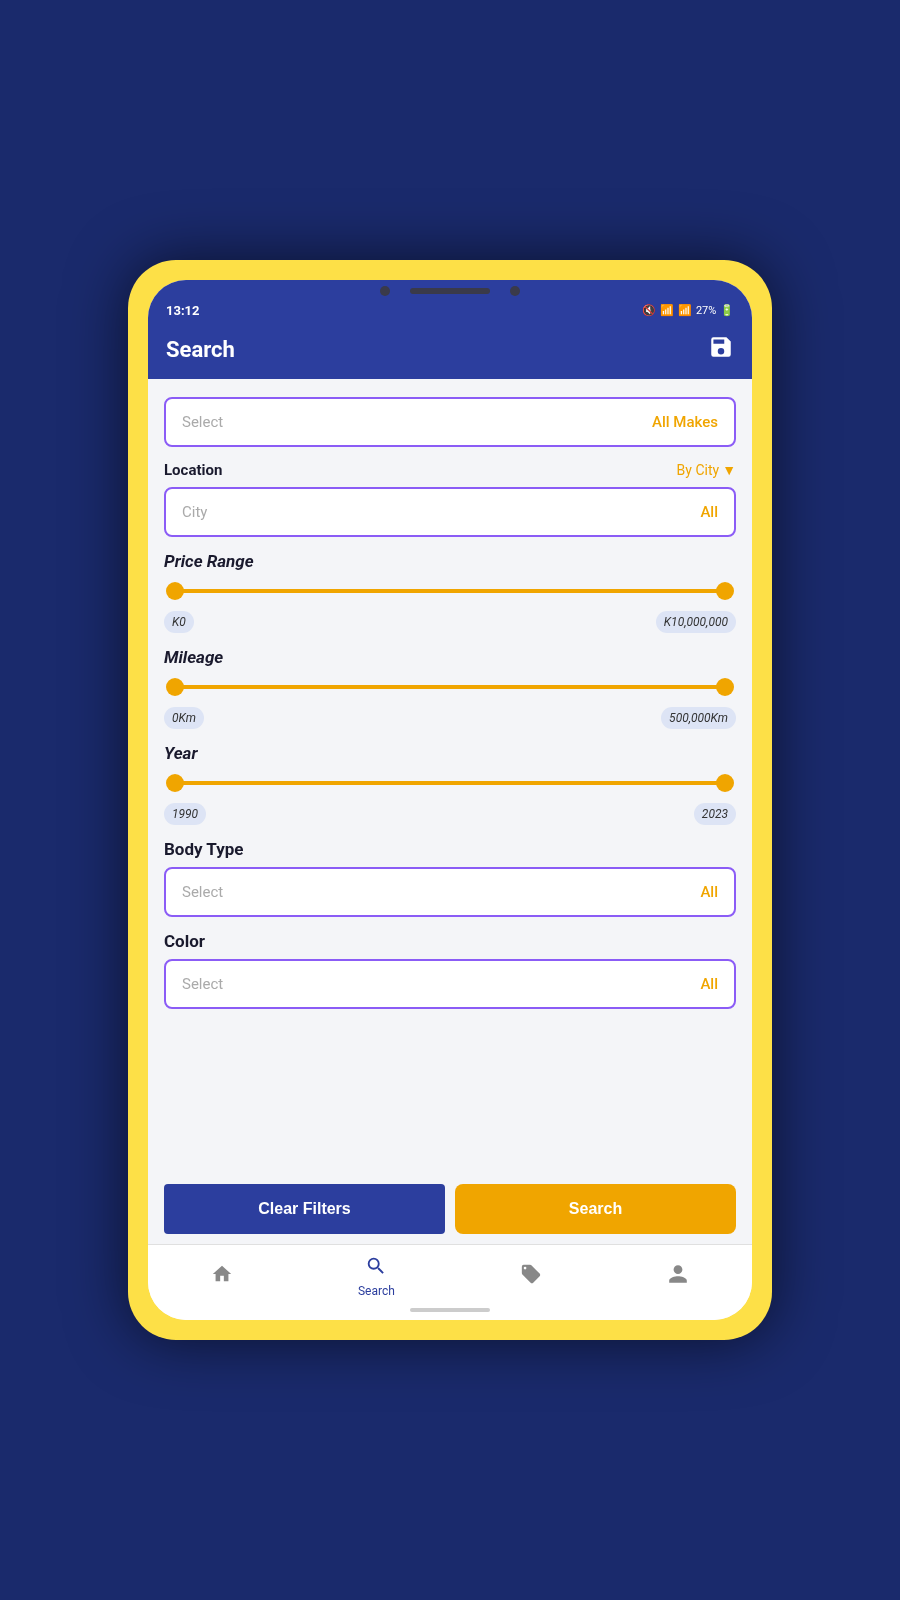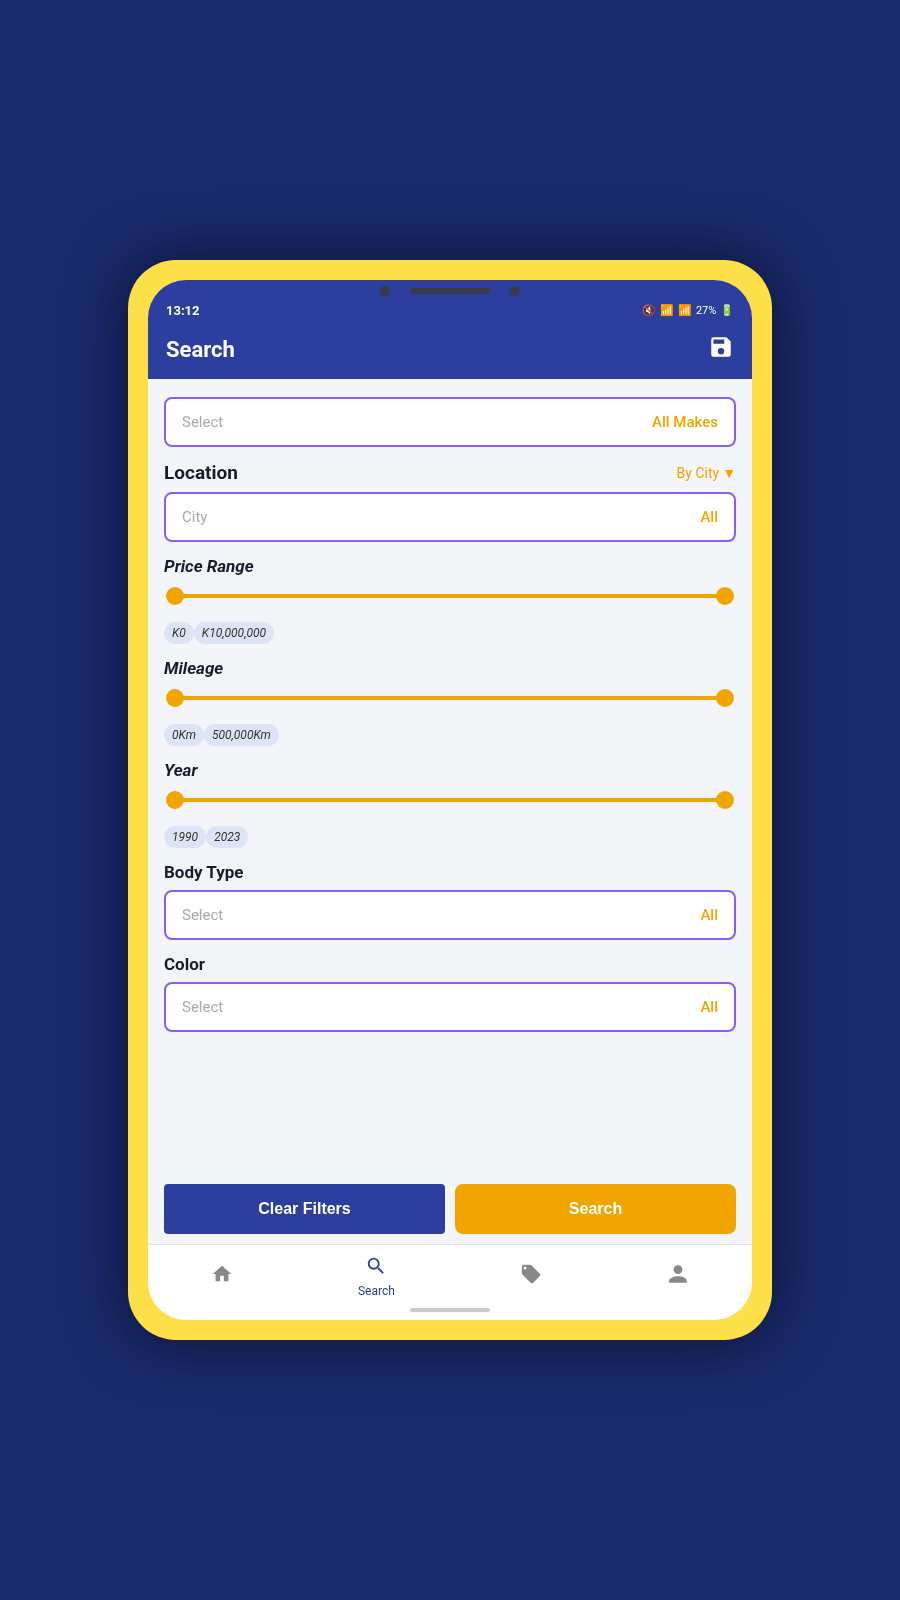--- a/index.html
+++ b/index.html
@@ -79,21 +79,21 @@
     }
     .select-placeholder { color: #aaa; font-size: 15px; }
     .select-badge { color: #f0a500; font-size: 15px; font-weight: 500; }
     .location-header {
       display: flex;
       justify-content: space-between;
       align-items: center;
       margin-bottom: 8px;
       margin-top: 14px;
     }
-    .location-label { font-size: 19px; font-weight: bold; color: #1a1a2e; }
+    .location-label { font-size: 15px; font-weight: bold; color: #1a1a2e; }
     .location-by {
       color: #f0a500;
       font-size: 14px;
       display: flex;
       align-items: center;
       gap: 3px;
     }
     .range-section { margin-top: 14px; margin-bottom: 4px; font-style: italic; }
     .range-track-wrapper { position: relative; padding: 10px 4px; }
     .range-track {
@@ -107,21 +107,22 @@
       height: 18px;
       background: #f0a500;
       border-radius: 50%;
       position: absolute;
       top: -7px;
     }
     .range-thumb-left { left: -2px; }
     .range-thumb-right { right: -2px; }
     .range-labels {
       display: flex;
-      margin-top: 14px;
+      justify-content: space-between;
+      margin-top: 8px;
     }
     .range-label {
       background: #dde4f5;
       color: #333;
       font-size: 12px;
       padding: 4px 8px;
       border-radius: 12px;
     }
     
     .bottom-buttons {

